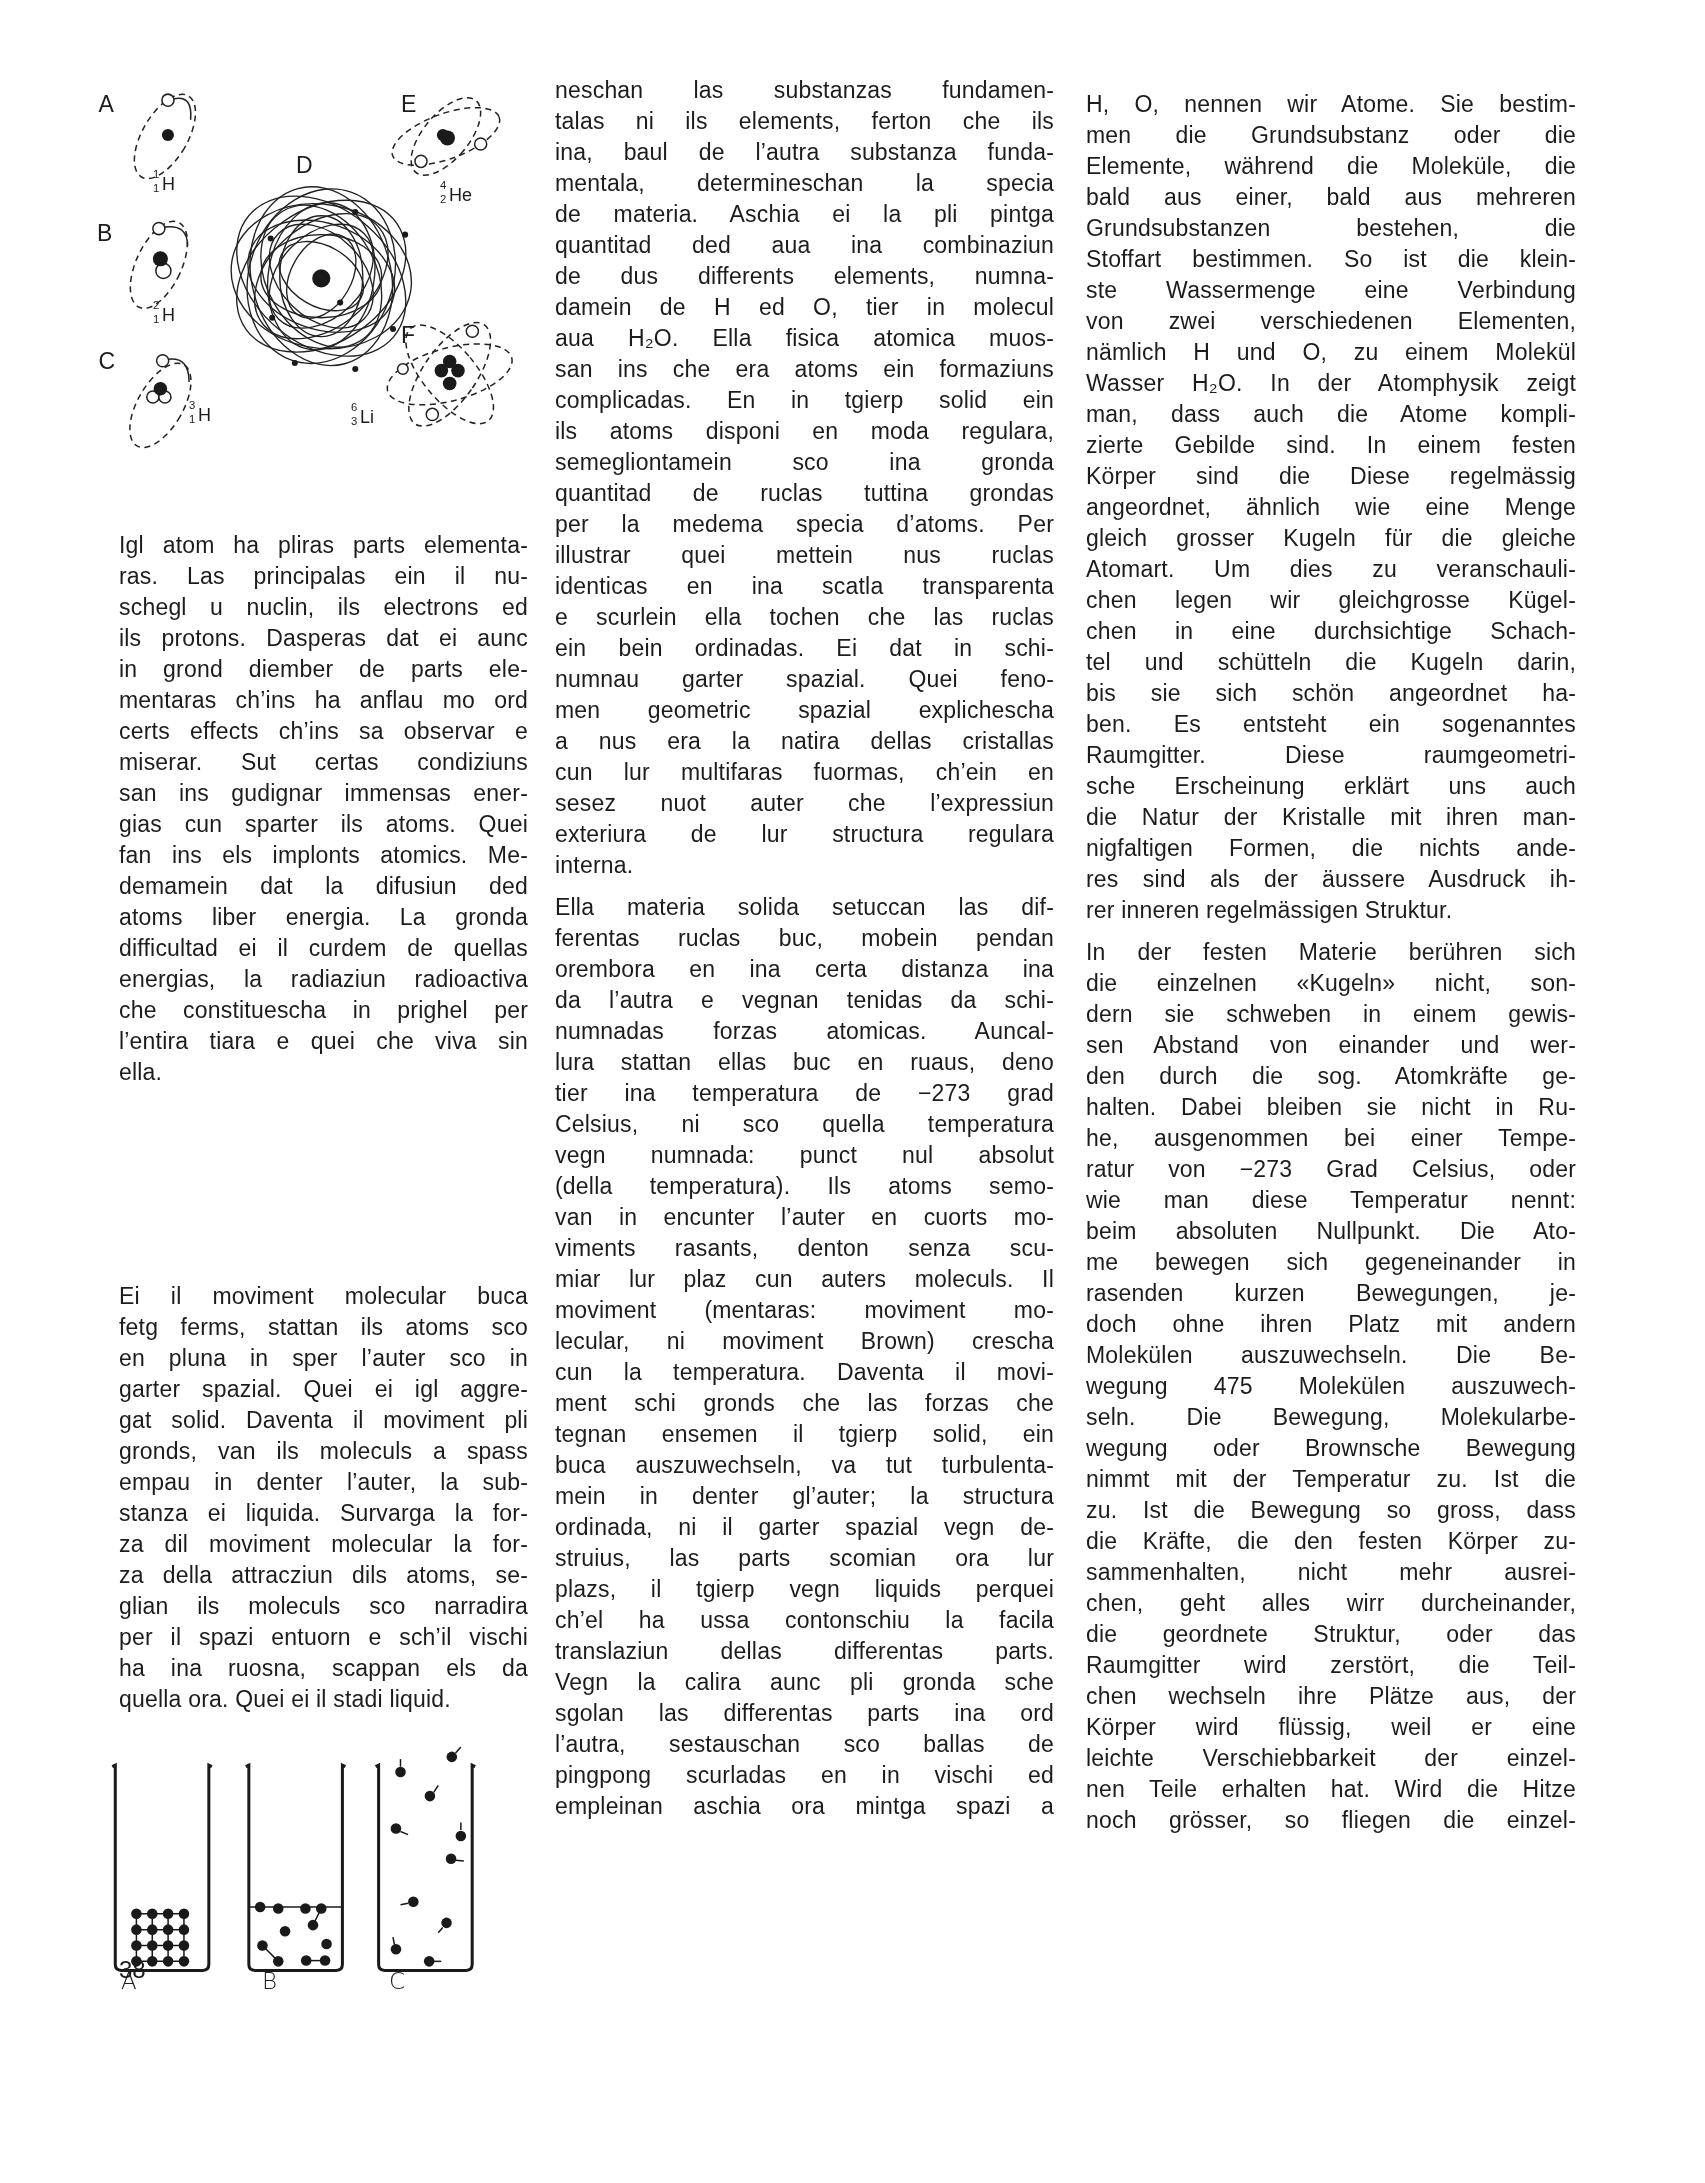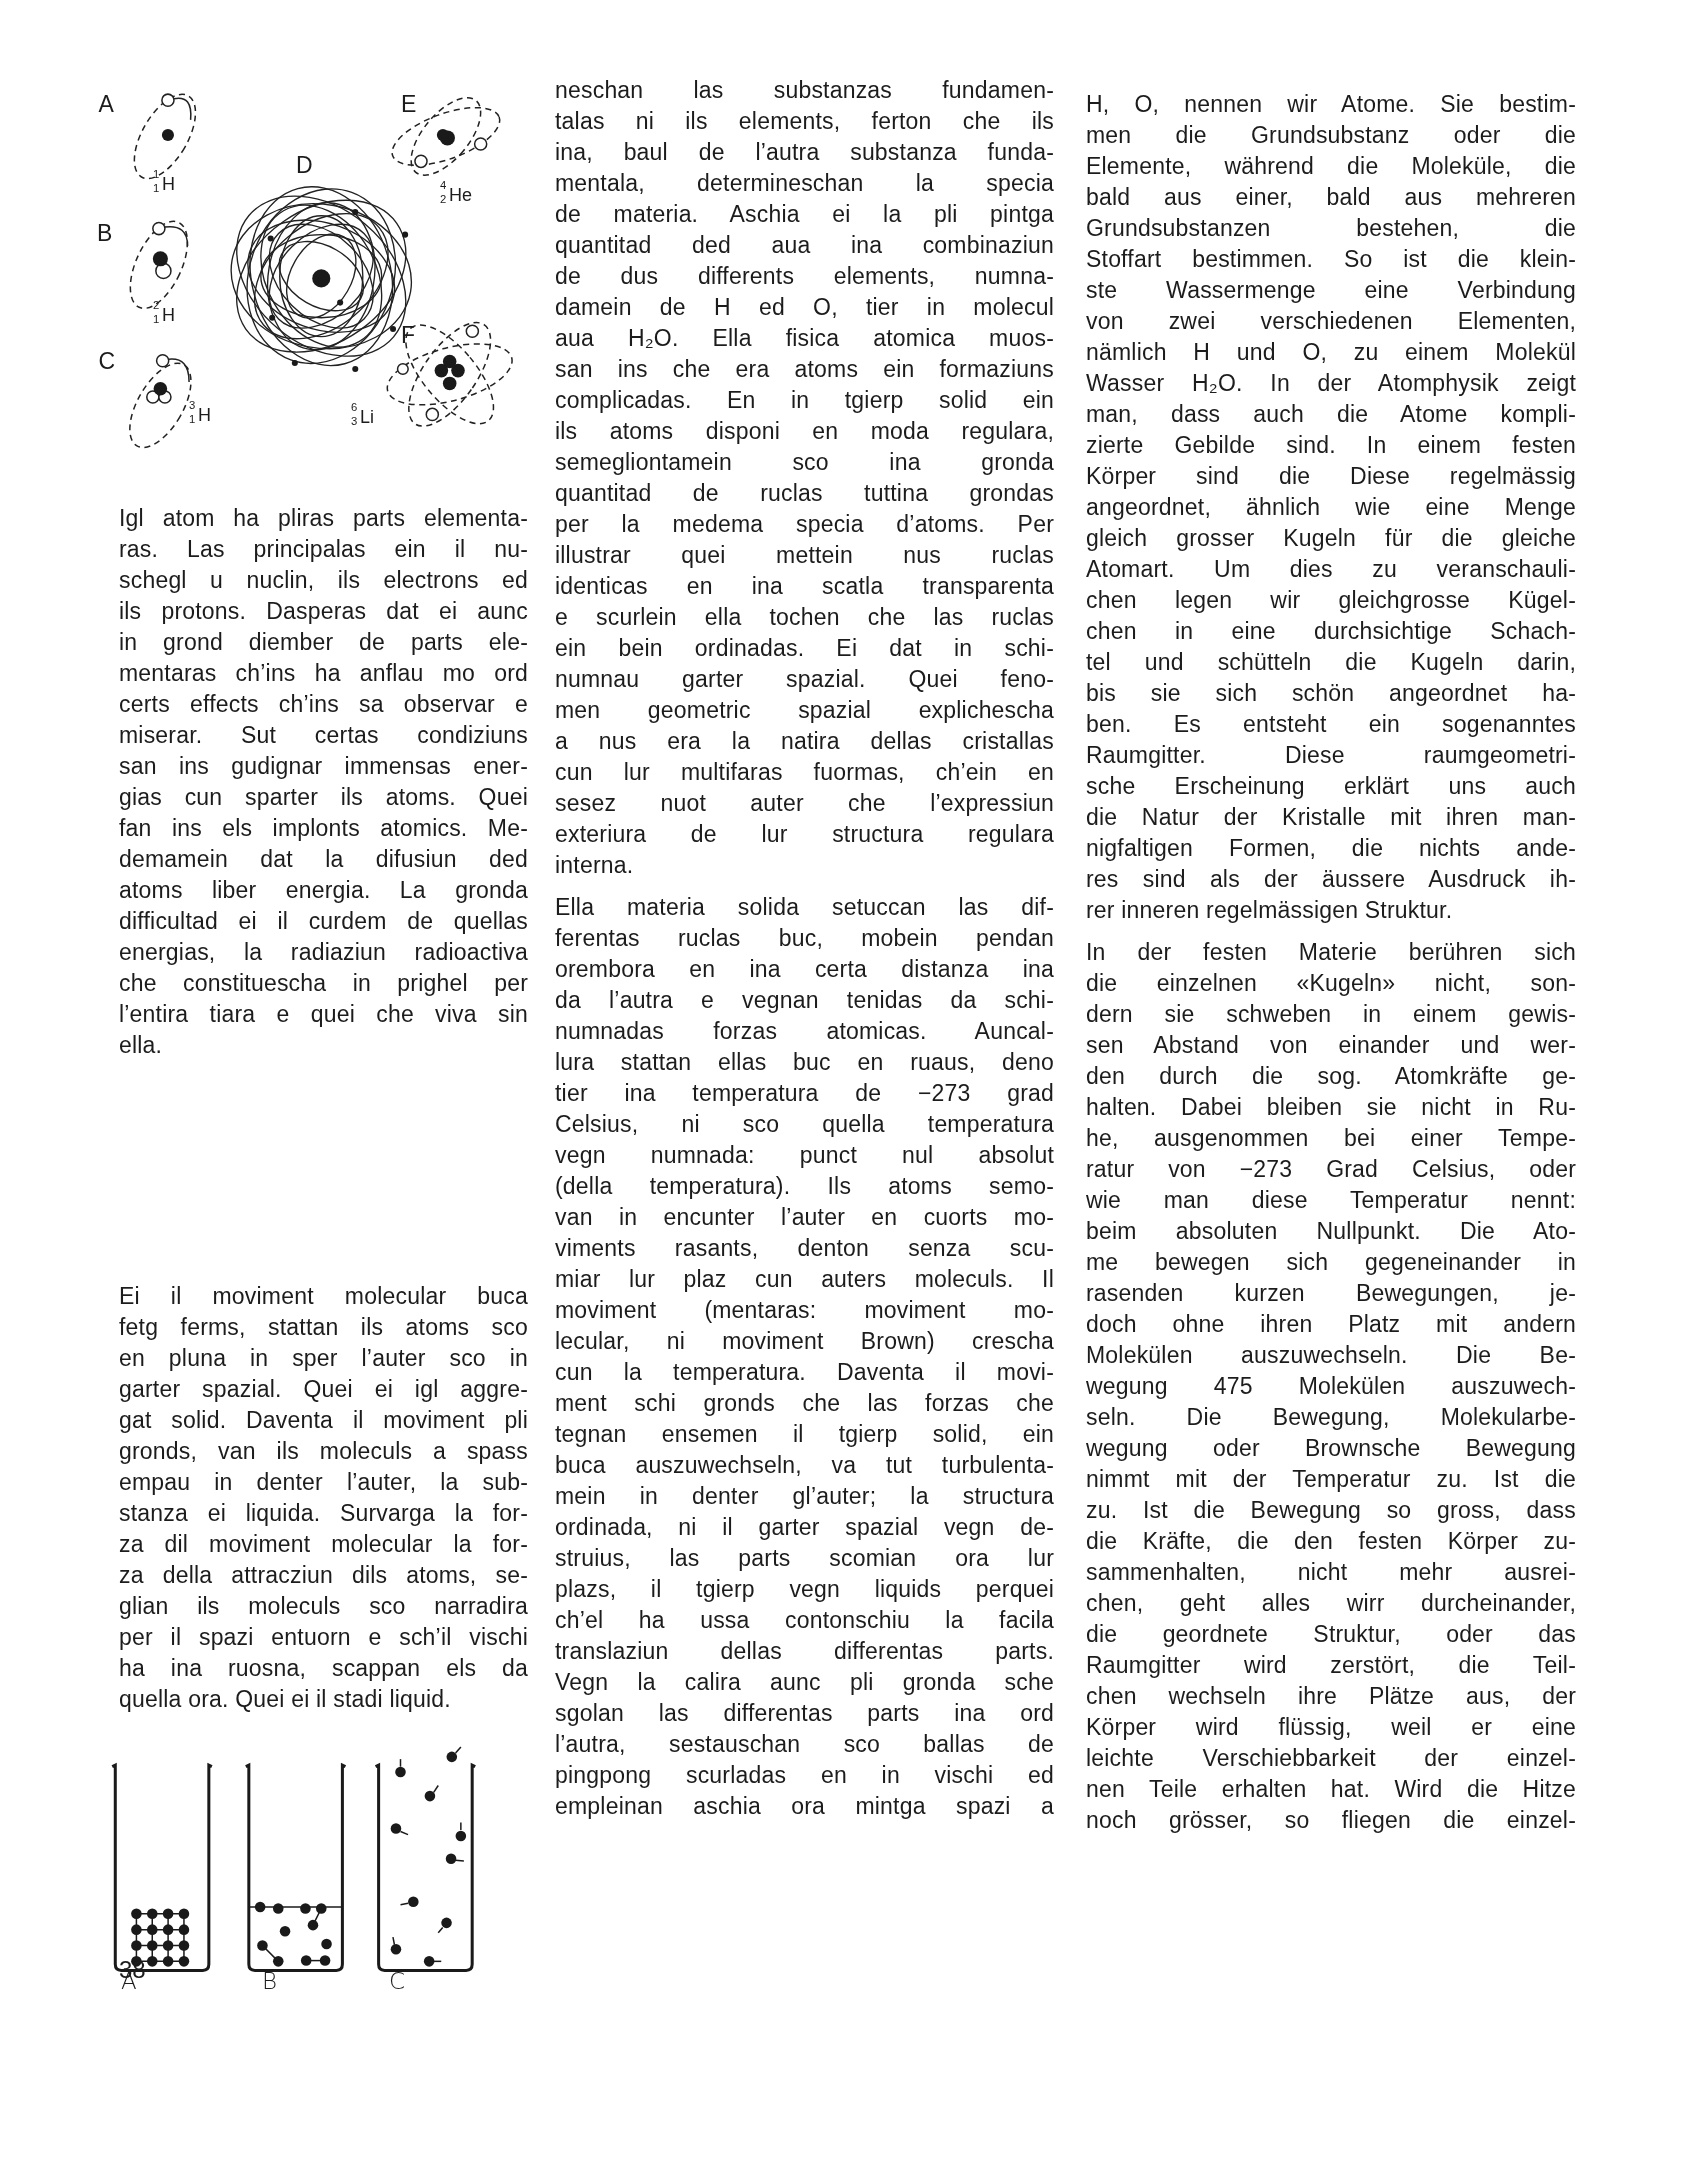--- a/index.html
+++ b/index.html
@@ -110,21 +110,21 @@
     <span class="sup">3</span><span class="sub">1</span><span>H</span>
   </span>
   <span class="iso" style="left:343px;top:109px;">
     <span class="sup">4</span><span class="sub">2</span><span>He</span>
   </span>
   <span class="iso" style="left:254px;top:331px;">
     <span class="sup">6</span><span class="sub">3</span><span>Li</span>
   </span>
 </div>
 
-<div class="col" id="col-left" style="top:503px;">
+<div class="col" id="col-left" style="top:530px;">
   <span class="line">Igl atom ha pliras parts elementa-</span>
   <span class="line">ras. Las principalas ein il nu-</span>
   <span class="line">schegl u nuclin, ils electrons ed</span>
   <span class="line">ils protons. Dasperas dat ei aunc</span>
   <span class="line">in grond diember de parts ele-</span>
   <span class="line">mentaras ch’ins ha anflau mo ord</span>
   <span class="line">certs effects ch’ins sa observar e</span>
   <span class="line">miserar. Sut certas condiziuns</span>
   <span class="line">san ins gudignar immensas ener-</span>
   <span class="line">gias cun sparter ils atoms. Quei</span>

